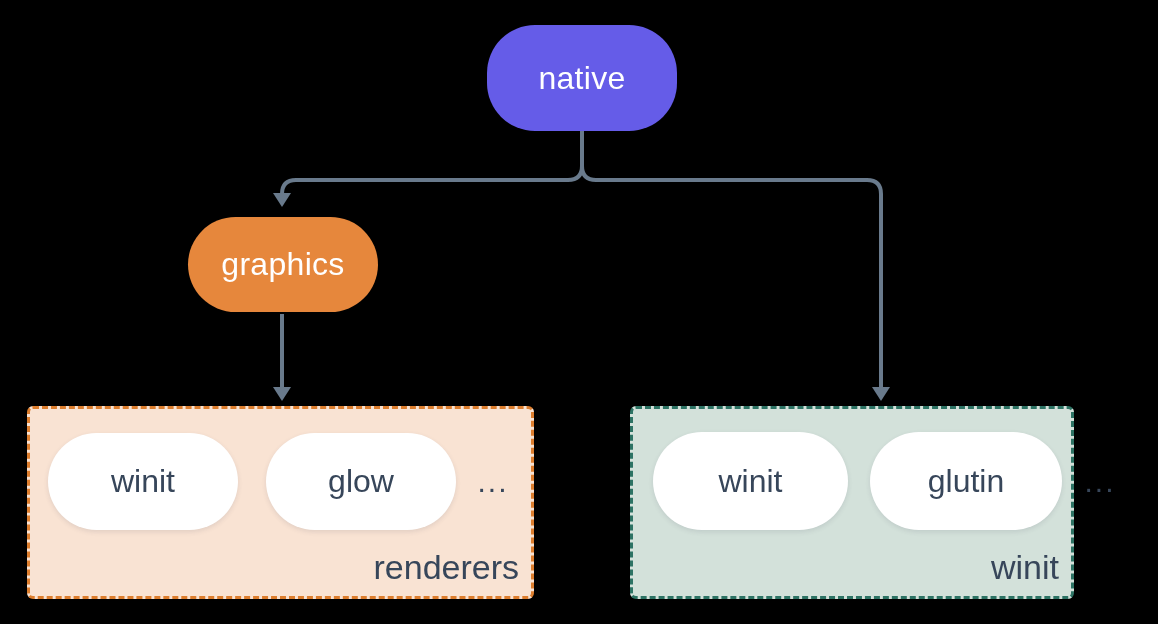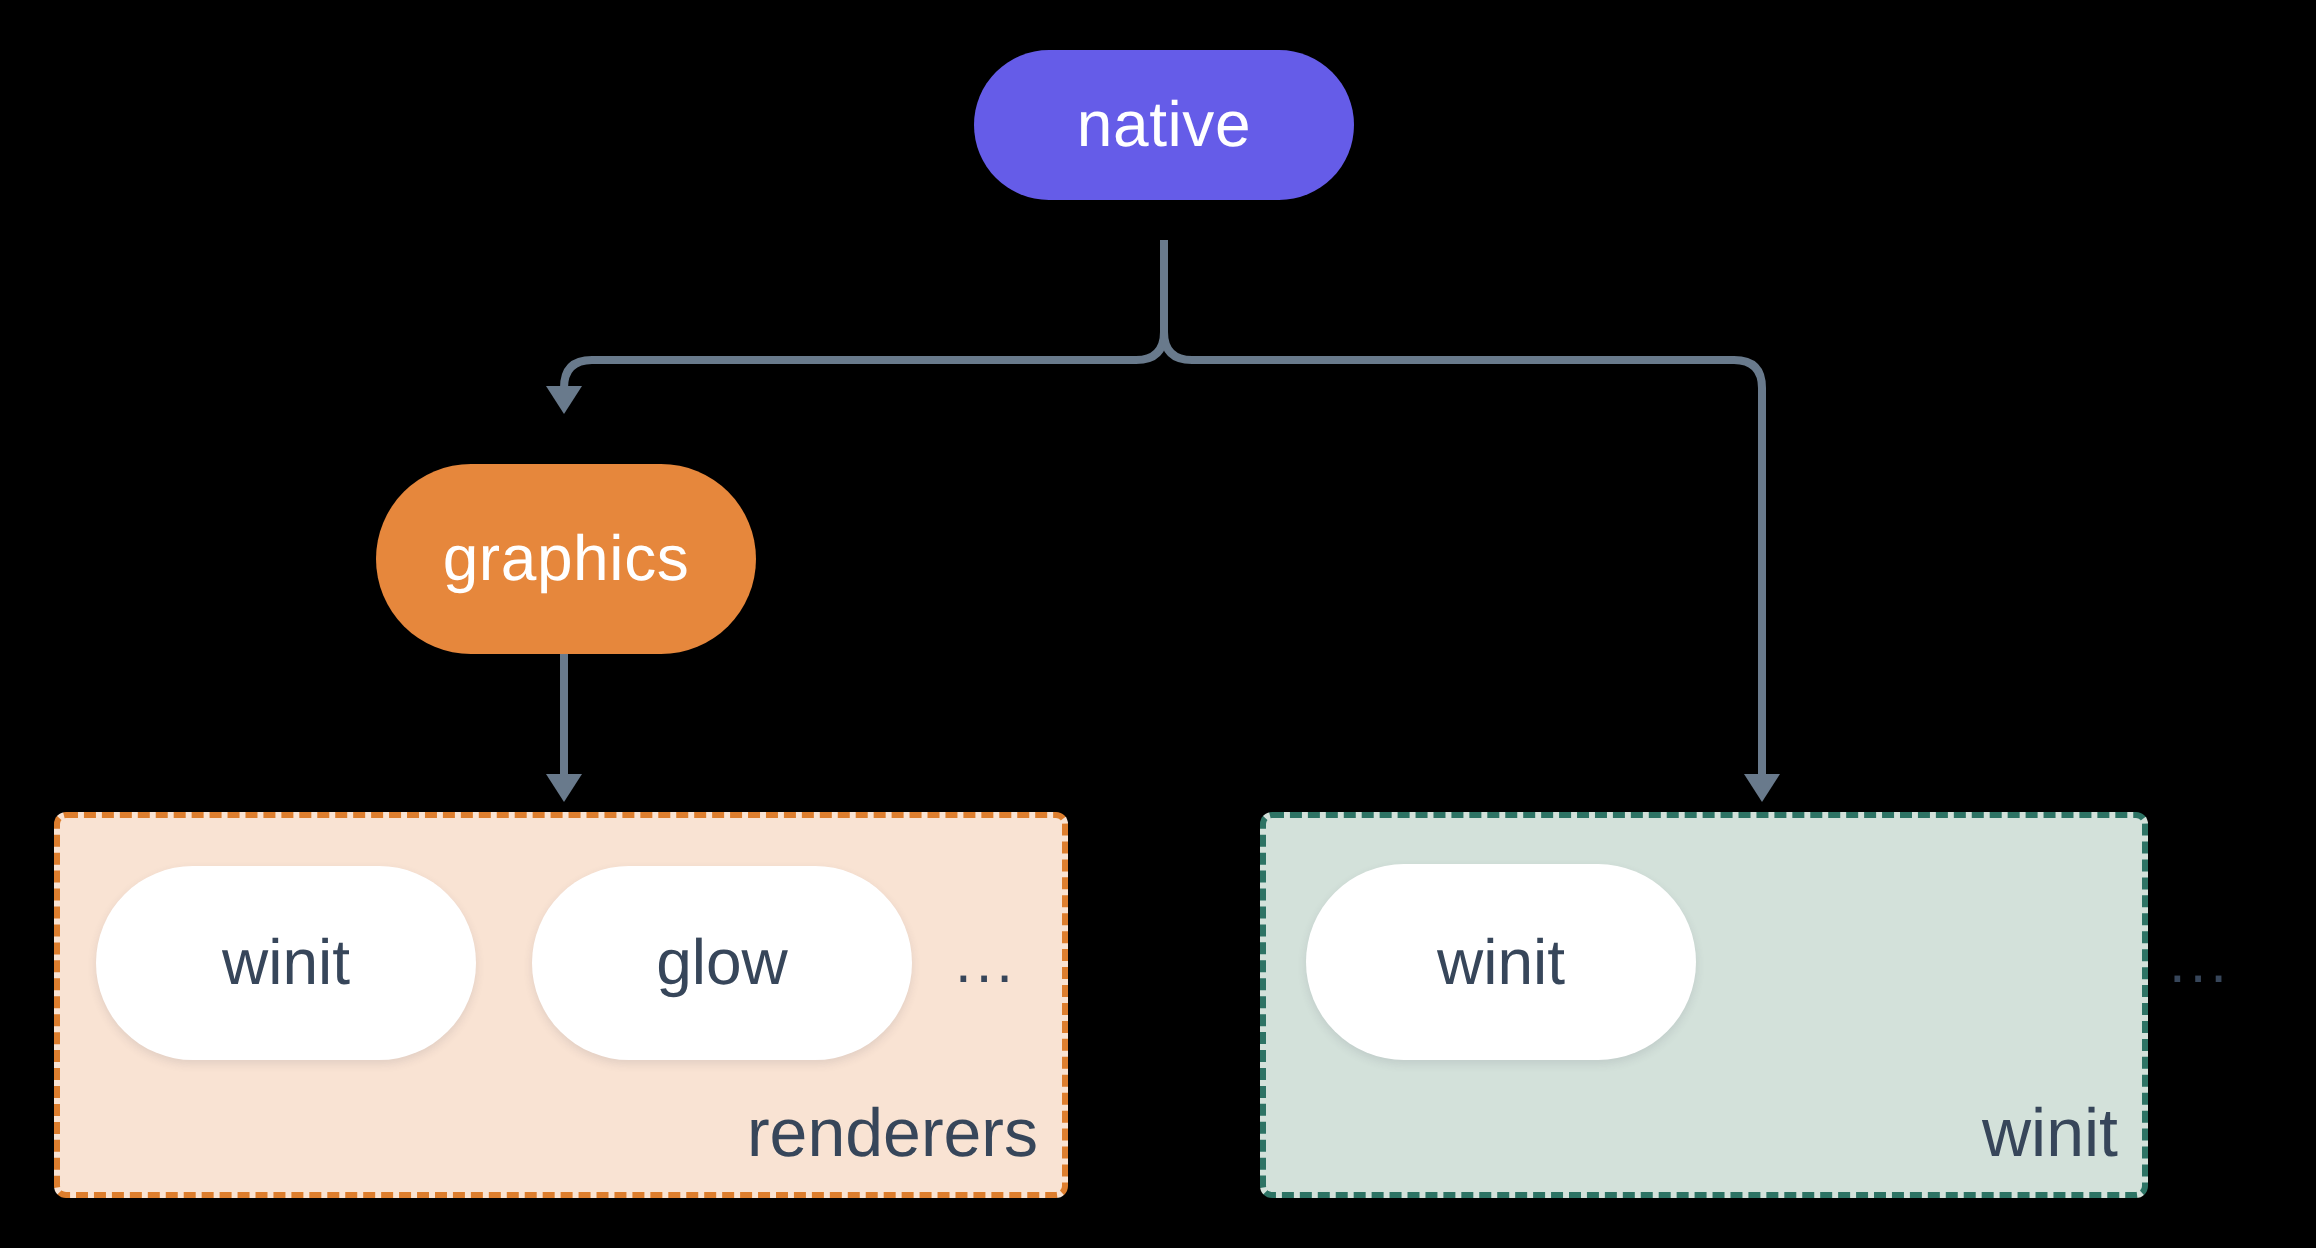--- a/index.html
+++ b/index.html
@@ -38,27 +38,27 @@
     align-items: center;
     justify-content: center;
     color: #ffffff;
     font-size: 32px;
     letter-spacing: 0.3px;
   }
   .node-native {
     left: 487px;
     top: 25px;
     width: 190px;
-    height: 75px;
+    height: 106px;
     border-radius: 48px;
     background: #655CE8;
   }
   .node-graphics {
     left: 188px;
-    top: 232px;
+    top: 217px;
     width: 190px;
     height: 95px;
     border-radius: 48px;
     background: #E6873C;
     text-align: right;
   }
   .group {
     position: absolute;
     top: 406px;
     height: 193px;
@@ -145,17 +145,20 @@
       <span>glow</span>
     </div>
     <div class="ellipsis">...</div>
     <div class="group-label">renderers</div>
   </div>
 
   <div class="group group-shells">
     <div class="pill pill-1">
       <span>winit</span>
     </div>
+    <div class="pill pill-2">
+      <span>glutin</span>
+    </div>
     <div class="ellipsis">...</div>
     <div class="group-label">winit</div>
   </div>
 
 </div>
 
 </body></html>

